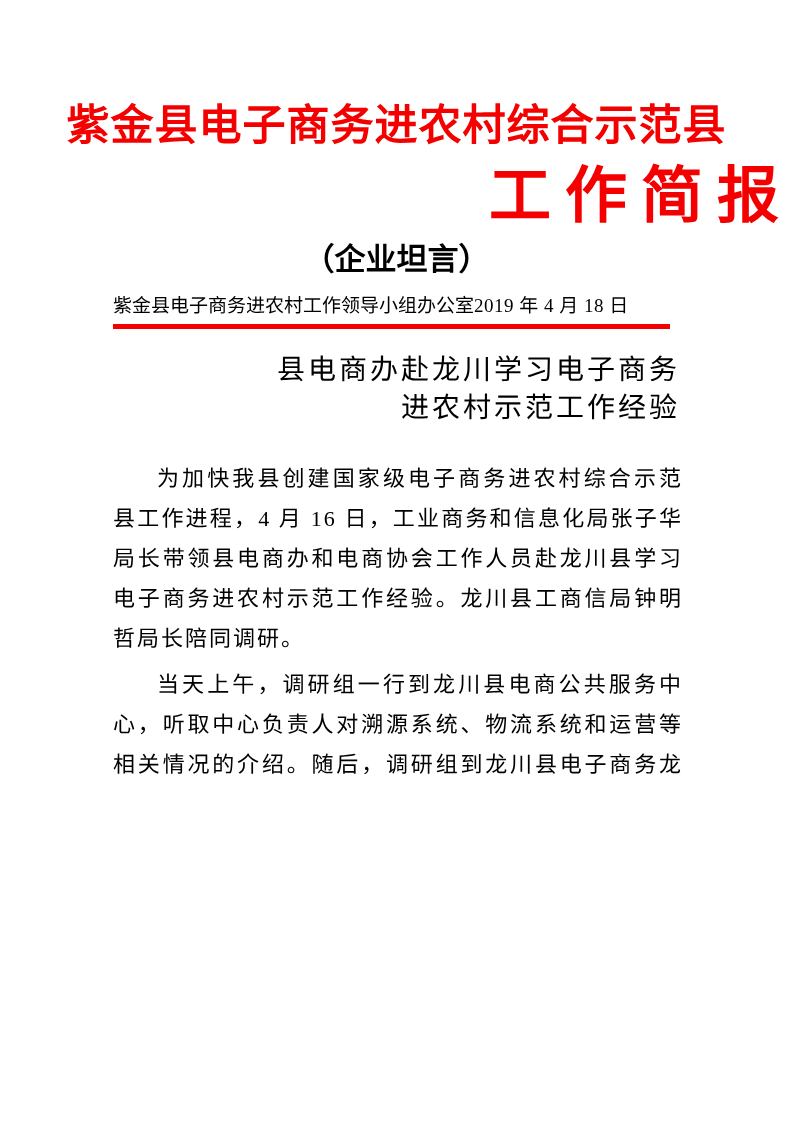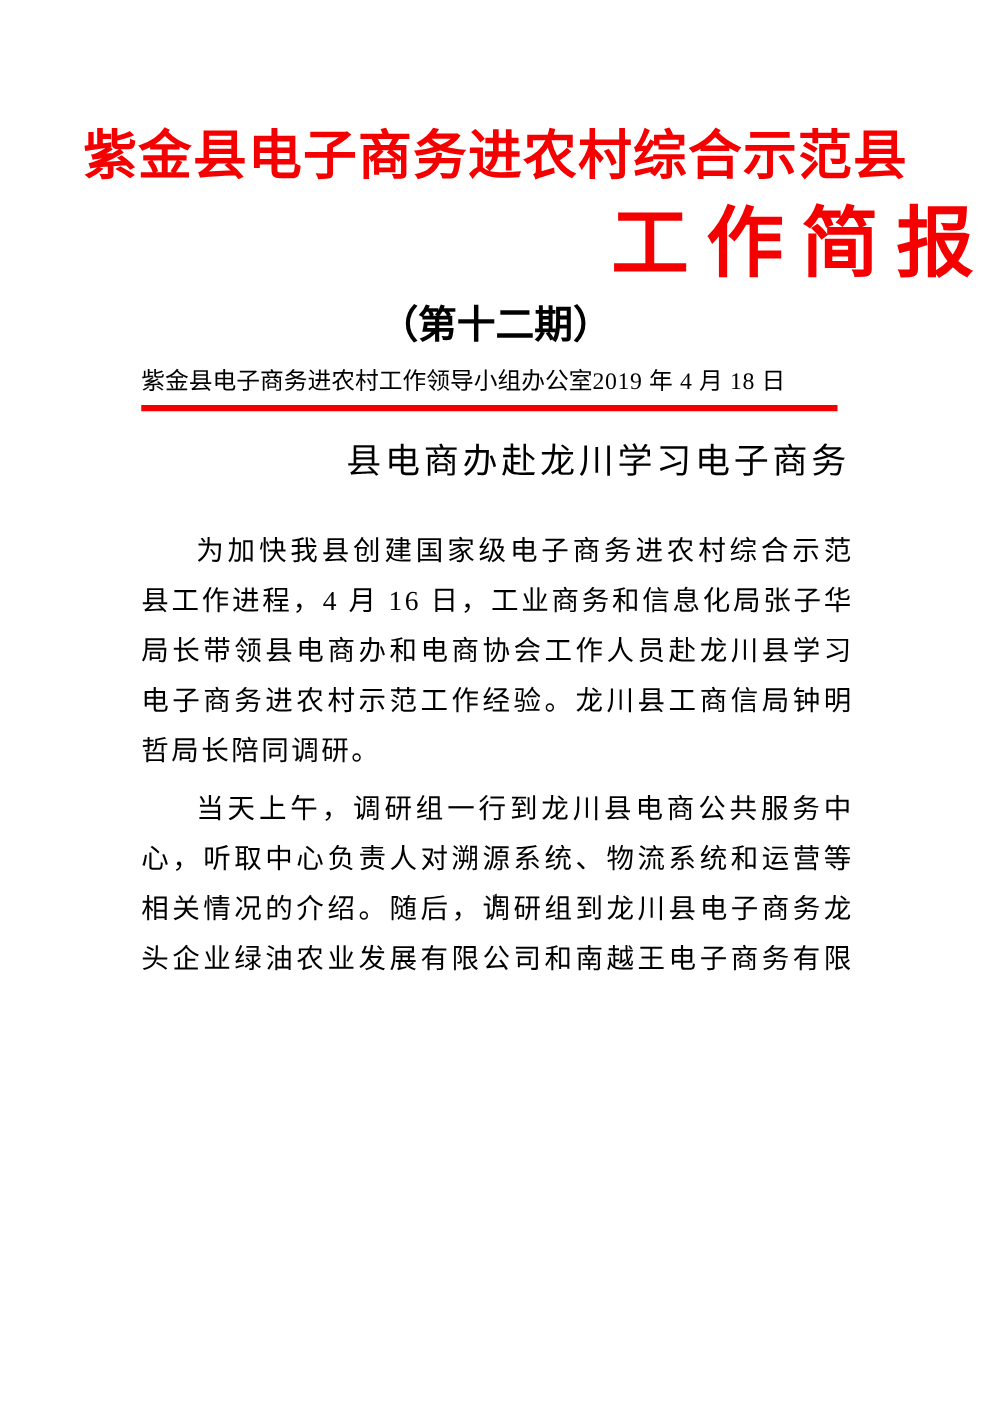--- a/index.html
+++ b/index.html
@@ -96,31 +96,32 @@
 </style>
 </head>
 <body>
 
 <div class="page">
 
   <div class="series-title">紫金县电子商务进农村综合示范县</div>
 
   <div class="bulletin-title">工作简报</div>
 
-  <div class="issue-line">（第十二期）</div>
+  <div class="issue-line">（企业坦言）</div>
 
   <div class="byline-row">
     <span class="byline-office">紫金县电子商务进农村工作领导小组办公室</span>
     <span class="byline-date">2019 年 4 月 18 日</span>
   </div>
 
   <div class="red-rule"></div>
 
   <div class="article-title">
     <div>县电商办赴龙川学习电子商务</div>
+    <div>进农村示范工作经验</div>
   </div>
 
   <p class="body-para first">为加快我县创建国家级电子商务进农村综合示范县工作进程，4 月 16 日，工业商务和信息化局张子华局长带领县电商办和电商协会工作人员赴龙川县学习电子商务进农村示范工作经验。龙川县工商信局钟明哲局长陪同调研。</p>
 
   <p class="body-para">当天上午，调研组一行到龙川县电商公共服务中心，听取中心负责人对溯源系统、物流系统和运营等相关情况的介绍。随后，调研组到龙川县电子商务龙头企业绿油农业发展有限公司和南越王电子商务有限公司进行座谈，企业坦言，大部分电商企业正处于起步阶段，达不到现有扶持奖励政策标准，得不到县政府有效扶持。</p>
 
   <div class="page-footer">
     <span class="page-number">1</span>
   </div>
 

